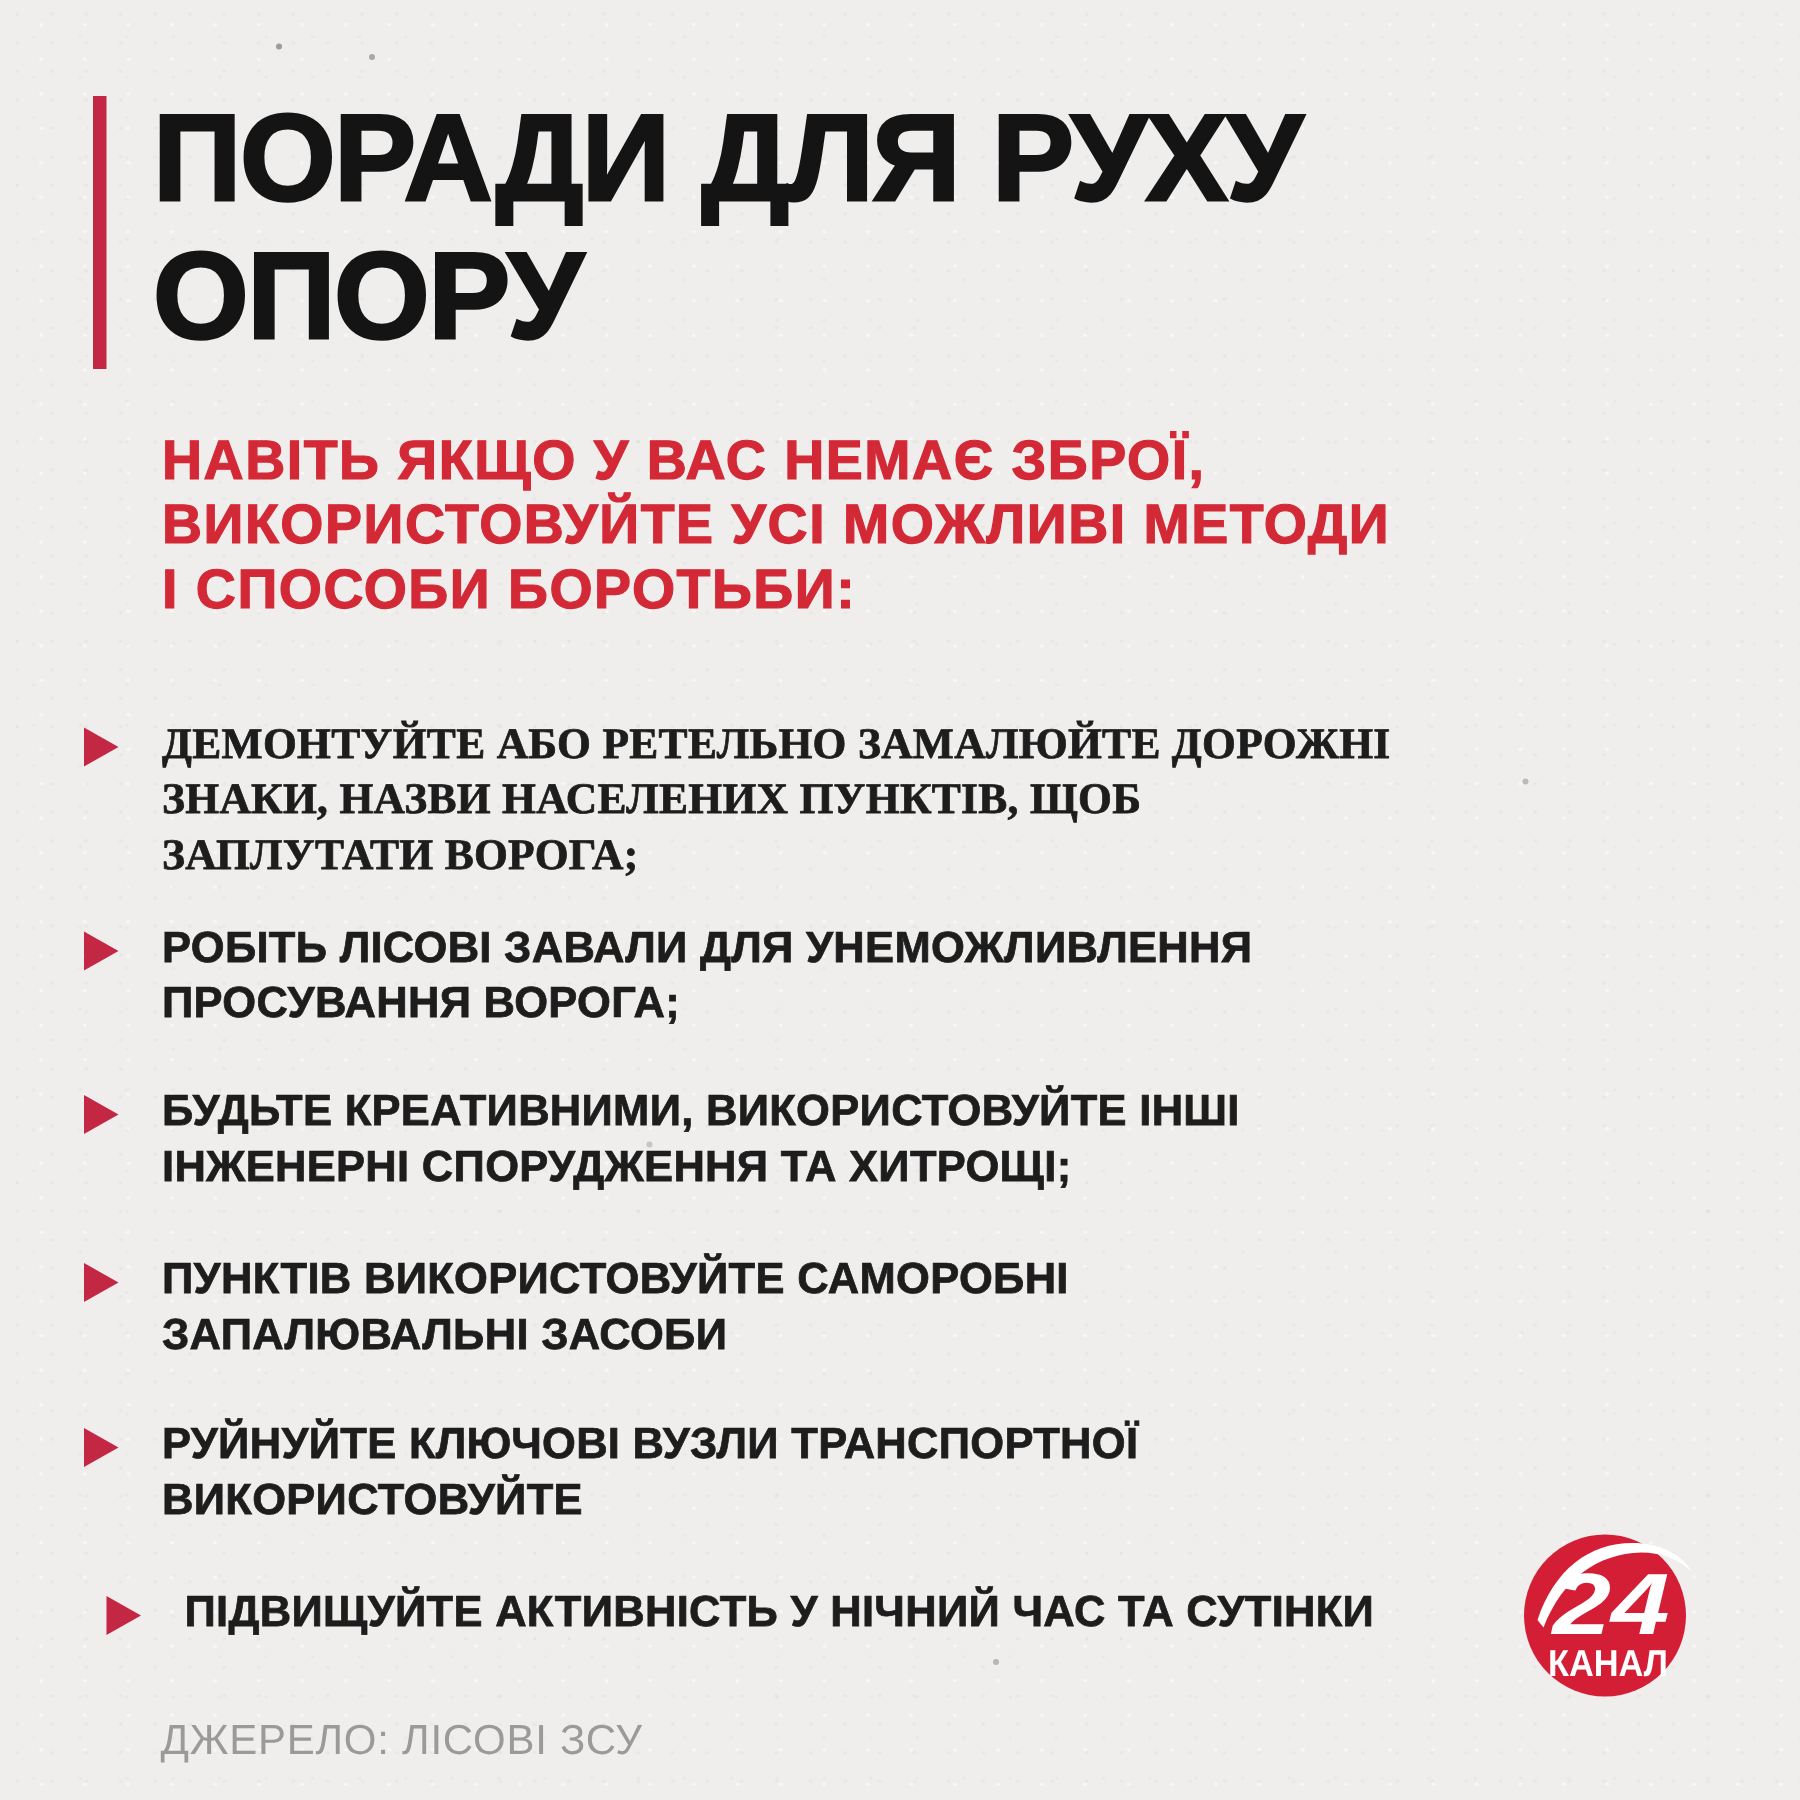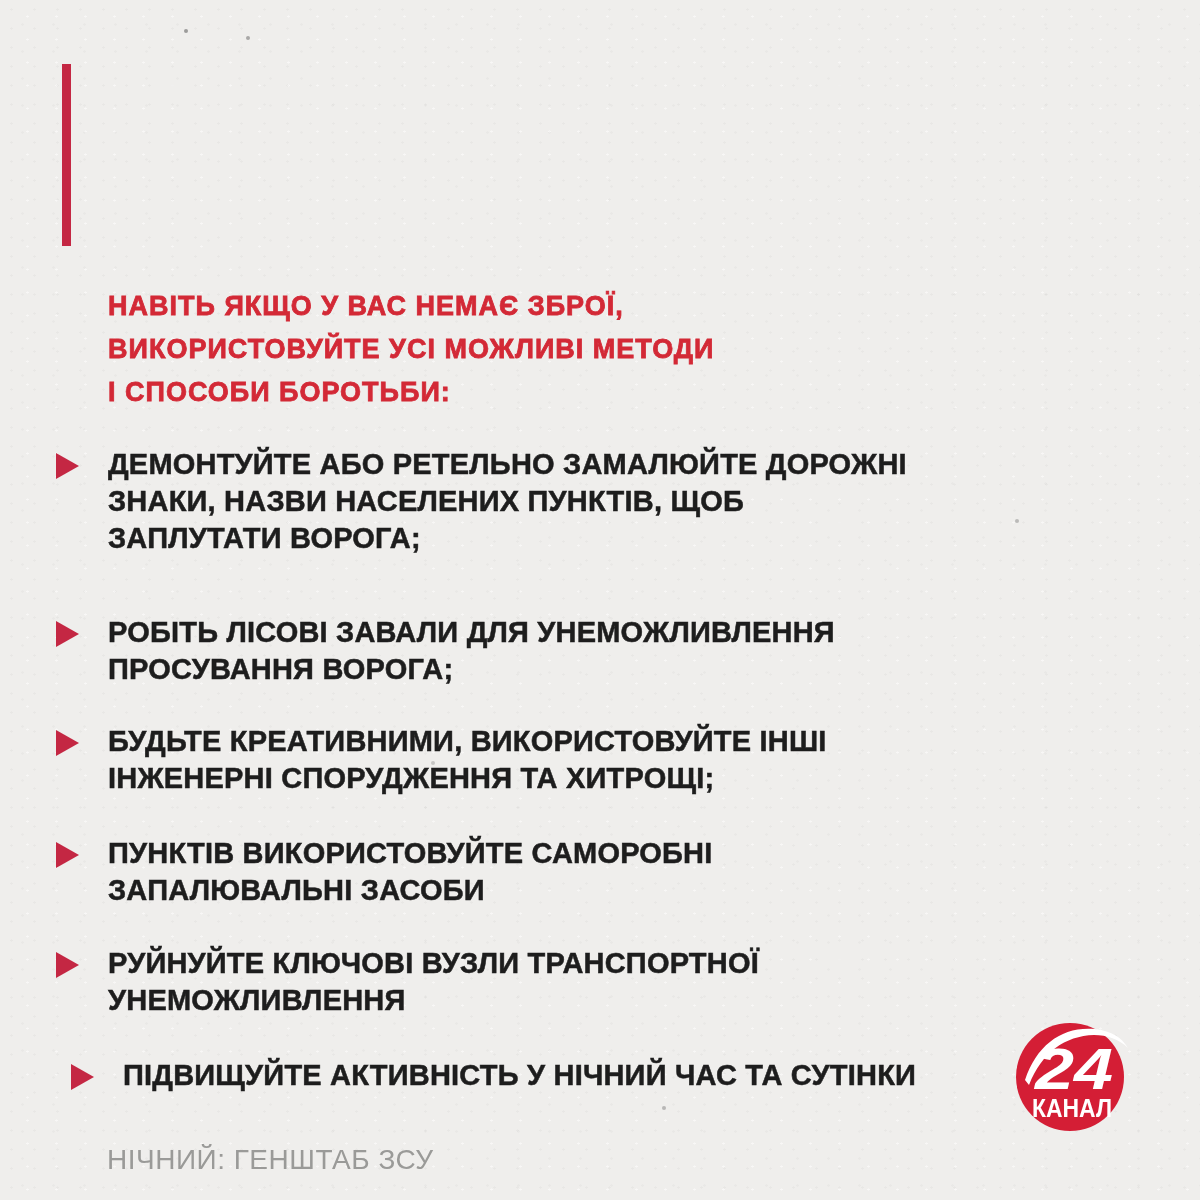--- a/index.html
+++ b/index.html
@@ -31,60 +31,62 @@
   }
   .title{
     position:absolute;left:102px;top:60px;width:980px;
     font-size:82px;line-height:92px;font-weight:700;
     letter-spacing:-1px;color:#141414;
     -webkit-text-stroke:2px #141414;
     white-space:pre-line;
   }
   .intro{
     position:absolute;left:108px;top:285px;width:900px;
-    font-size:27px;line-height:43px;font-weight:700;
+    font-size:37px;line-height:43px;font-weight:700;
     letter-spacing:1px;color:var(--intro-color,#d32936);
     -webkit-text-stroke:.8px var(--intro-color,#d32936);
     white-space:pre-line;
   }
   .bullet{
     position:absolute;left:56px;width:940px;
   }
   .bullet .tri{
     position:absolute;left:0;top:7px;width:0;height:0;
     border-left:23px solid var(--accent,#c42743);
     border-top:13px solid transparent;
     border-bottom:13px solid transparent;
   }
   .bullet .txt{
     margin-left:52px;
     font-size:29px;line-height:37px;font-weight:700;
     letter-spacing:.2px;color:#1d1d1d;
     -webkit-text-stroke:.5px #1d1d1d;
     white-space:pre-line;
   }
-  .b1{top:446px;} .b2{top:614px;} .b3{top:723px;}
+  .b1{top:478px;font-family:Liberation Serif, serif;} .b2{top:614px;} .b3{top:723px;}
   .b4{top:835px;} .b5{top:945px;} .b6{top:1057px;margin-left:15px;}
   .source{
     position:absolute;left:107px;top:1143px;
     font-size:28px;line-height:34px;font-weight:400;
     letter-spacing:.5px;color:#9a9a98;
   }
   .logo{position:absolute;left:1007px;top:1018px;width:124px;height:124px;}
   .logo text{font-family:"Liberation Sans",sans-serif;}
 </style>
 </head>
 <body>
 
 <div id="canvas" style="background-color: rgb(239, 238, 236); --accent: #c42743; --intro-color: #d32936;">
 
   <div class="speck"></div>
 
   <div class="accent-bar"></div>
 
+  <h1 class="title" style="margin: 0px; font-family: &quot;Liberation Sans&quot;, sans-serif; color: rgb(20, 20, 20);">ПОРАДИ ДЛЯ РУХУ
+ОПОРУ</h1>
 
   <div class="intro">НАВІТЬ ЯКЩО У ВАС НЕМАЄ ЗБРОЇ,
 ВИКОРИСТОВУЙТЕ УСІ МОЖЛИВІ МЕТОДИ
 І СПОСОБИ БОРОТЬБИ:</div>
 
   <div class="bullet b1">
     <span class="tri"></span>
     <div class="txt">ДЕМОНТУЙТЕ АБО РЕТЕЛЬНО ЗАМАЛЮЙТЕ ДОРОЖНІ
 ЗНАКИ, НАЗВИ НАСЕЛЕНИХ ПУНКТІВ, ЩОБ
 ЗАПЛУТАТИ ВОРОГА;</div>
@@ -104,29 +106,29 @@
 
   <div class="bullet b4">
     <span class="tri"></span>
     <div class="txt">ПУНКТІВ ВИКОРИСТОВУЙТЕ САМОРОБНІ
 ЗАПАЛЮВАЛЬНІ ЗАСОБИ</div>
   </div>
 
   <div class="bullet b5">
     <span class="tri"></span>
     <div class="txt">РУЙНУЙТЕ КЛЮЧОВІ ВУЗЛИ ТРАНСПОРТНОЇ
-УНЕМОЖЛИВЛЕННЯ</div>
+ВИКОРИСТОВУЙТЕ</div>
   </div>
 
   <div class="bullet b6">
     <span class="tri"></span>
     <div class="txt">ПІДВИЩУЙТЕ АКТИВНІСТЬ У НІЧНИЙ ЧАС ТА СУТІНКИ</div>
   </div>
 
-  <div class="source" style="color: rgb(154, 154, 152);">НІЧНИЙ: ГЕНШТАБ ЗСУ</div>
+  <div class="source" style="color: rgb(154, 154, 152);">ДЖЕРЕЛО: ЛІСОВІ ЗСУ</div>
 
   <svg class="logo" viewBox="0 0 124 124" aria-hidden="true">
     <circle cx="63" cy="59" r="54" fill="#d41e35"></circle>
     <path d="M 18 62 C 30 26, 56 8, 88 11 C 105 13, 115 20, 121 30
              C 112 21, 100 17, 87 17 C 58 18, 35 34, 22 67 Z" fill="#ffffff"></path>
     <text x="67" y="71" text-anchor="middle" font-size="58" font-weight="bold" font-style="italic" textLength="78" lengthAdjust="spacingAndGlyphs" fill="#ffffff">24</text>
     <text x="65" y="99" text-anchor="middle" font-size="25" font-weight="bold" textLength="80" lengthAdjust="spacingAndGlyphs" fill="#ffffff">КАНАЛ</text>
   </svg>
 
 </div>

